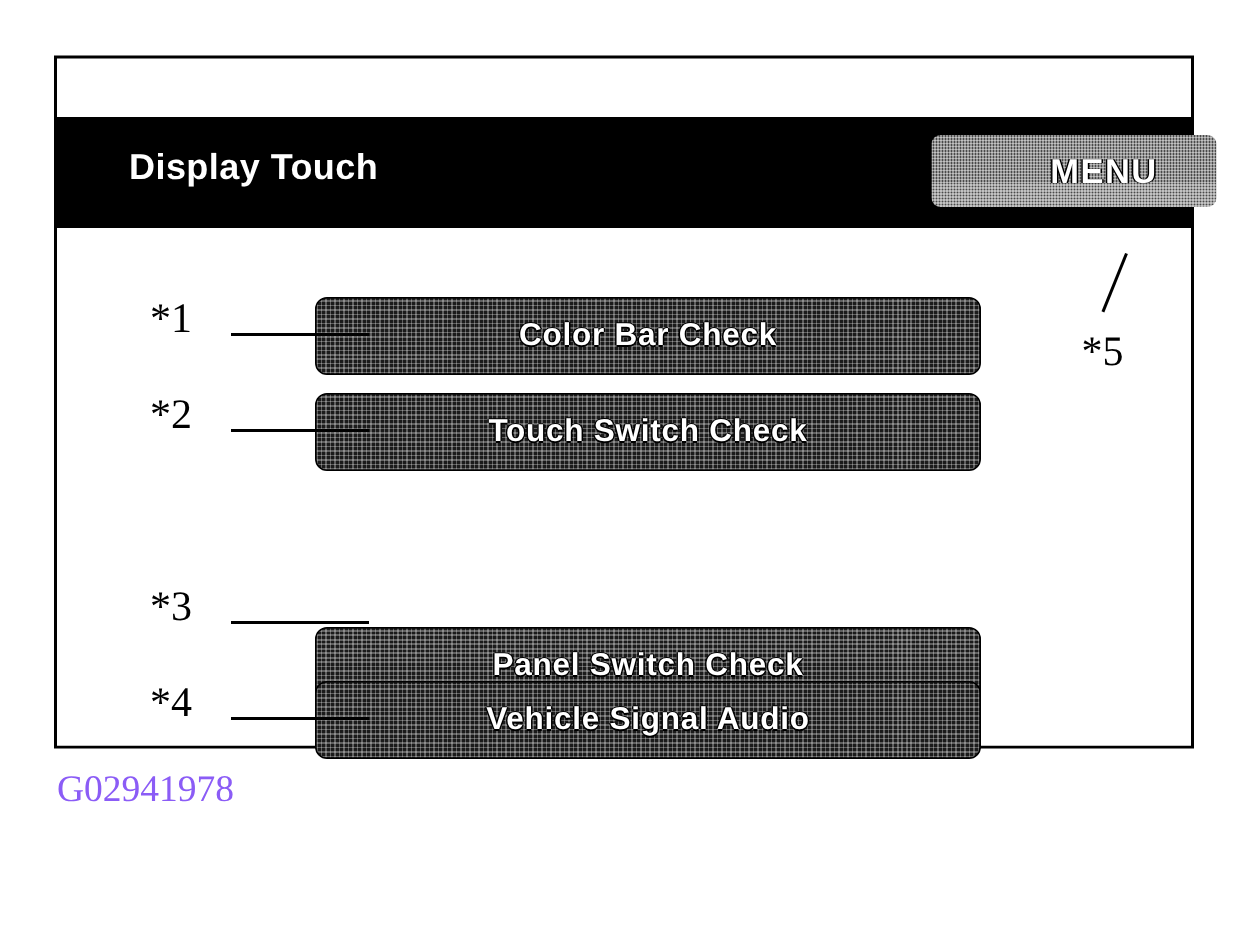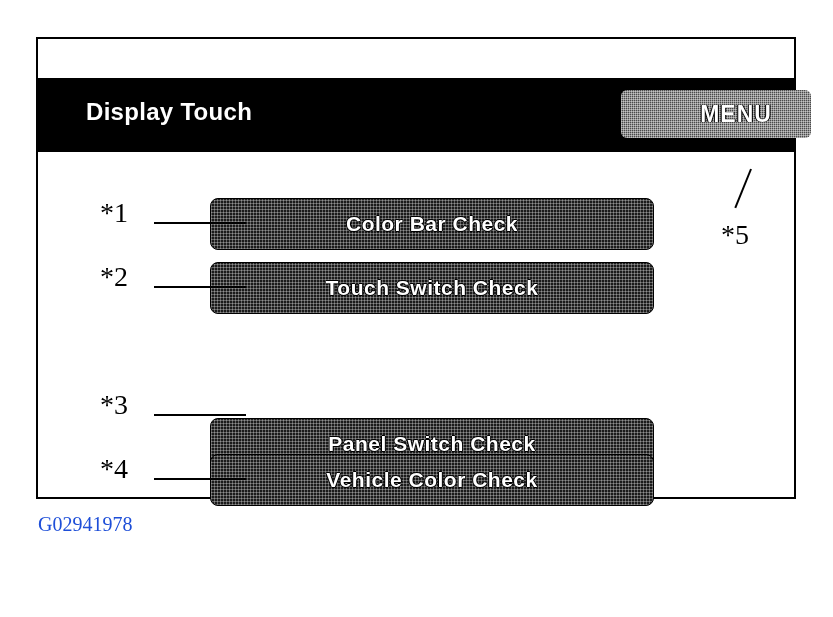--- a/index.html
+++ b/index.html
@@ -166,23 +166,23 @@
     top: 130px;
     transform: rotate(22deg);
     transform-origin: top center;
   }
 
   
   .fig-id {
     position: absolute;
     left: 38px;
     top: 513px;
-    font-size: 20px;
+    font-size: 25px;
     font-family: "Liberation Serif", serif;
-    color: #1d4ed8;
+    color: #8b5cf6;
     white-space: nowrap;
   }
 </style>
 </head>
 <body>
 
 <div class="figure">
 
   <div class="screen">
     <div class="screen-title">Display Touch</div>
@@ -201,21 +201,21 @@
     <div class="btn dark btn-2">
       <span class="lbl">Touch Switch  Check</span>
     </div>
 
 
     <div class="btn dark btn-4">
       <span class="lbl">Panel Switch  Check</span>
     </div>
 
     <div class="btn dark btn-5">
-      <span class="lbl">Vehicle Color Check</span>
+      <span class="lbl">Vehicle Signal Audio</span>
     </div>
   </div>
 
   <div class="callout c1">*1</div>
   <div class="callout c2">*2</div>
   <div class="callout c3">*3</div>
   <div class="callout c4">*4</div>
   <div class="callout c5">*5</div>
 
   <div class="leader l1"></div>

